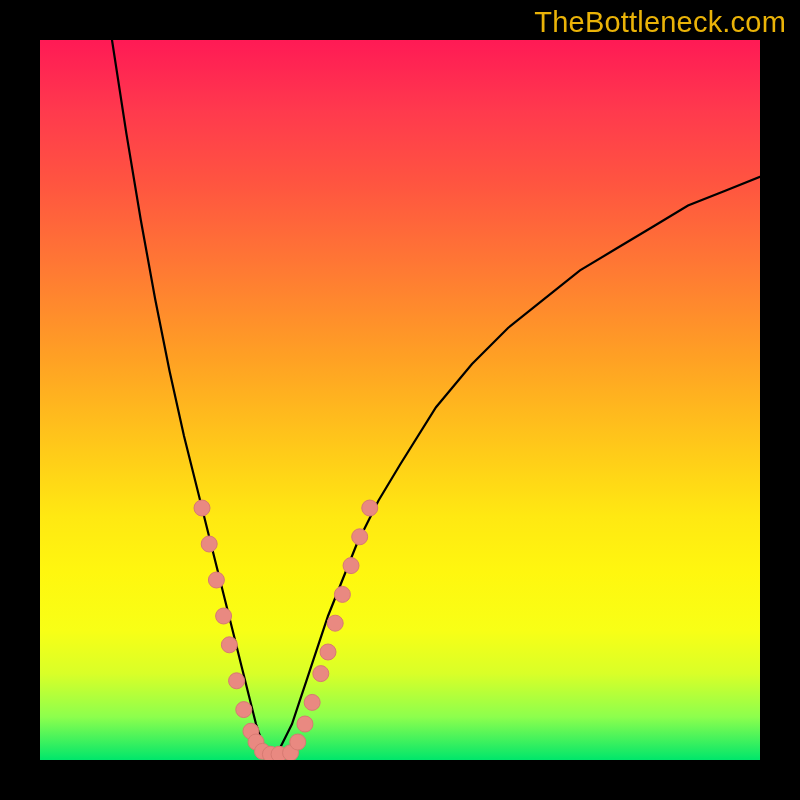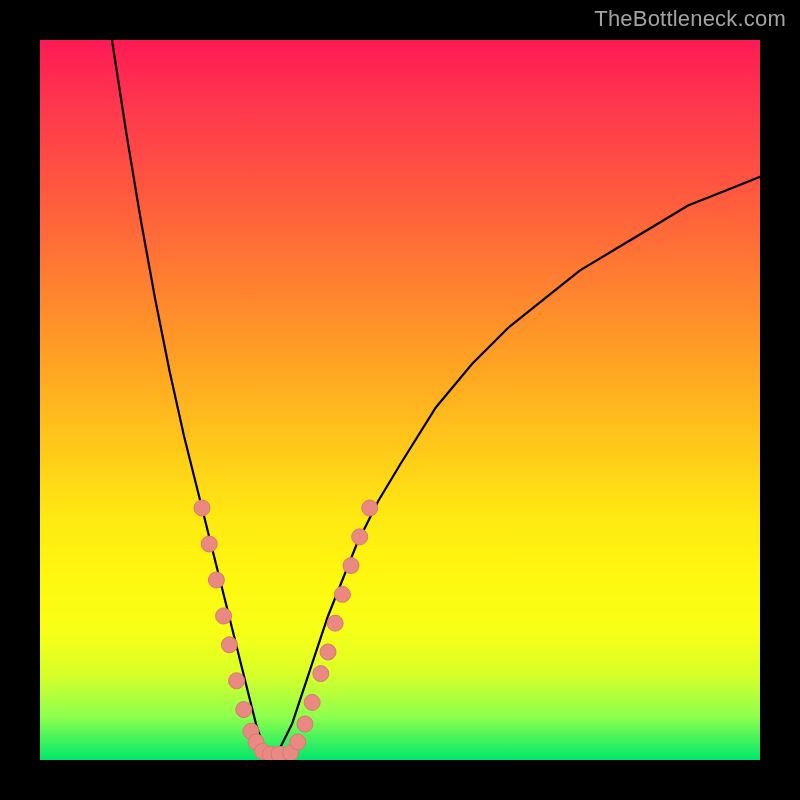--- a/index.html
+++ b/index.html
@@ -45,22 +45,22 @@
     );
   }
   .curve-layer {
     position: absolute;
     inset: 0;
   }
   .watermark {
     position: absolute;
     top: 6px;
     right: 14px;
-    color: #a3a3a3;
-    font-size: 22px;
+    color: #eab308;
+    font-size: 29px;
     font-weight: 500;
     letter-spacing: 0.2px;
     user-select: none;
   }
 </style>
 </head>
 <body>
 
 <div class="frame">
 

